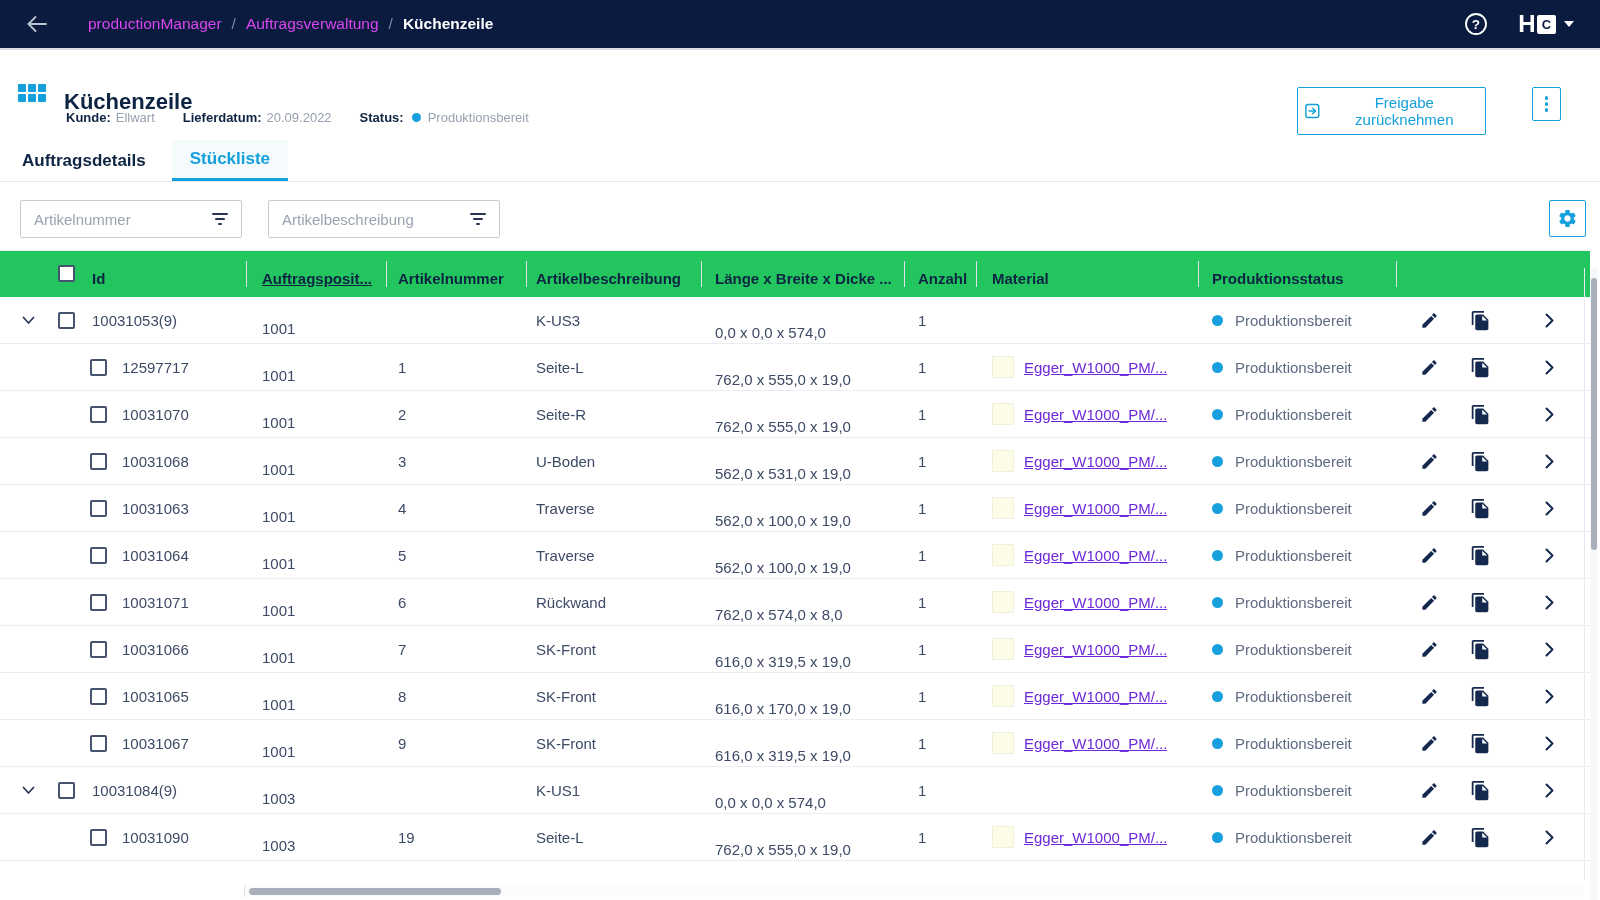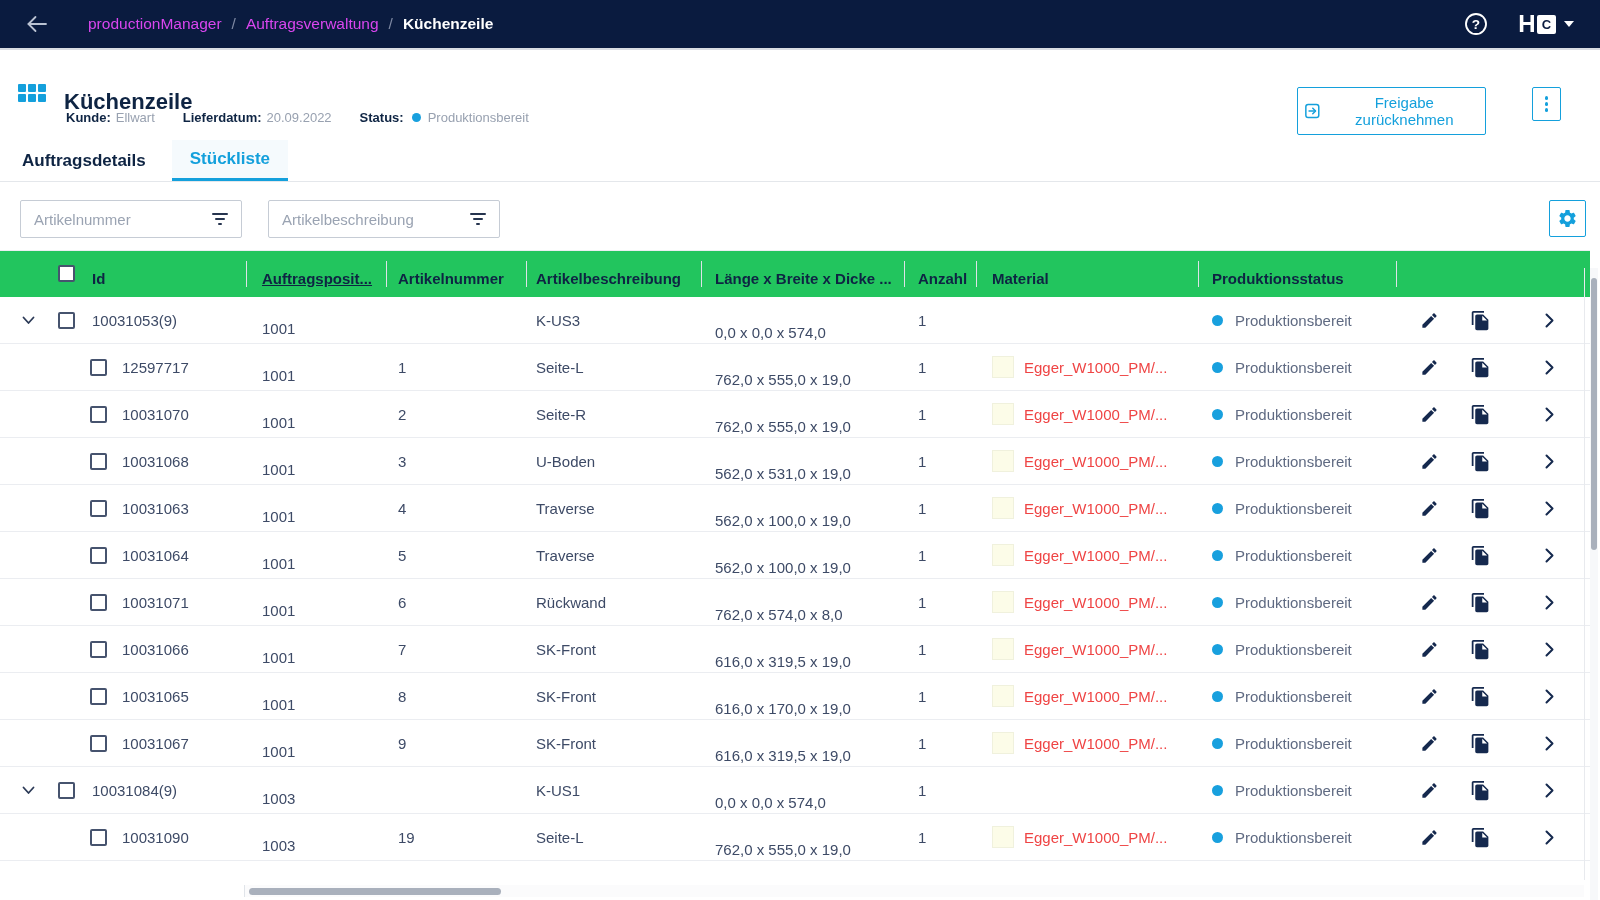--- a/index.html
+++ b/index.html
@@ -89,21 +89,21 @@
   .td { position: absolute; top: 0; height: 100%; display: flex; align-items: center;
         font-size: 15px; color: #3d4a66; white-space: nowrap; }
   .c-chevron { left: 22px; }
   .c-check { left: 58px; } .child-row .c-check { left: 90px; }
   .c-id { left: 92px; } .child-row .c-id { left: 122px; }
   .c-pos { left: 262px; margin-top: 8px; } .c-artnr { left: 398px; } .c-desc { left: 536px; }
   .c-dims { left: 715px; margin-top: 12px; } .c-qty { left: 918px; }
   .c-mat { left: 992px; }
   .mat-swatch { width: 22px; height: 22px; background: #fcfce8; border: 1px solid #f0f1dd; margin-right: 10px; }
   .c-mat.empty .mat-swatch { visibility: hidden; }
-  .mat-text { color: #ef4444; max-width: 172px; overflow: hidden; text-overflow: ellipsis; }
+  .mat-text { color: #6d28d9; max-width: 172px; overflow: hidden; text-overflow: ellipsis; text-decoration: underline; }
   .c-status { left: 1212px; }
   .status-dot { width: 11px; height: 11px; border-radius: 50%; background: #18a0de; margin-right: 12px; }
   .status-text { color: #5f6a82; }
   .c-edit { left: 1420px; } .c-copy { left: 1470px; } .c-next { left: 1545px; }
   .icon-btn { cursor: pointer; display: flex; align-items: center; }
 
   .checkbox { display: inline-block; width: 17px; height: 17px; border: 2px solid #46536e;
               border-radius: 2px; background: #fff; cursor: pointer; }
 
   

